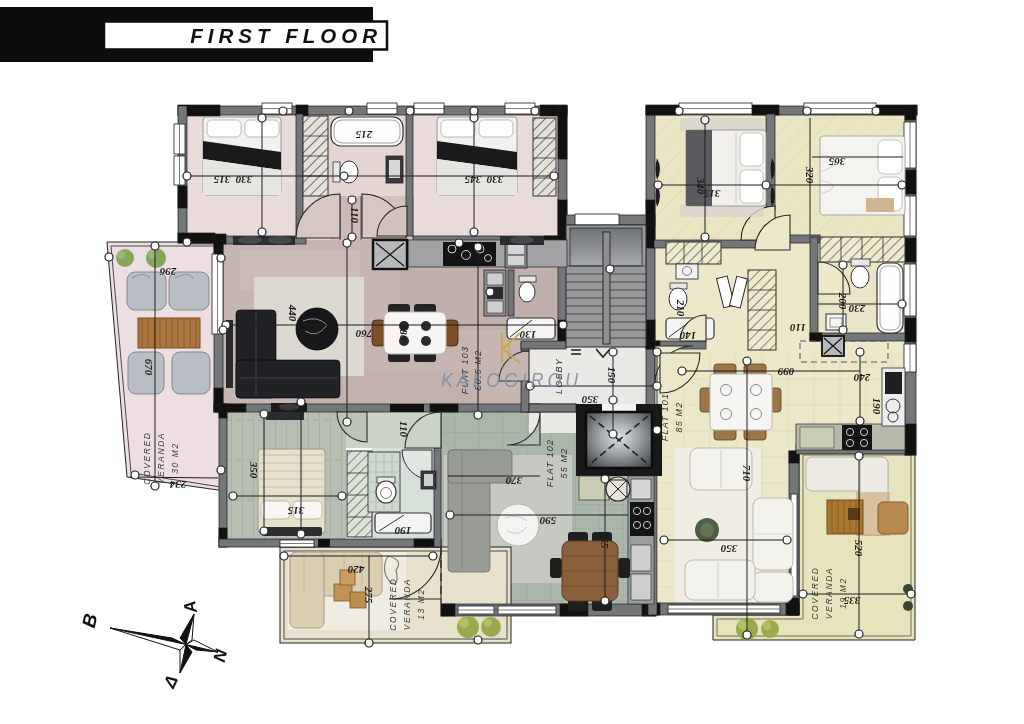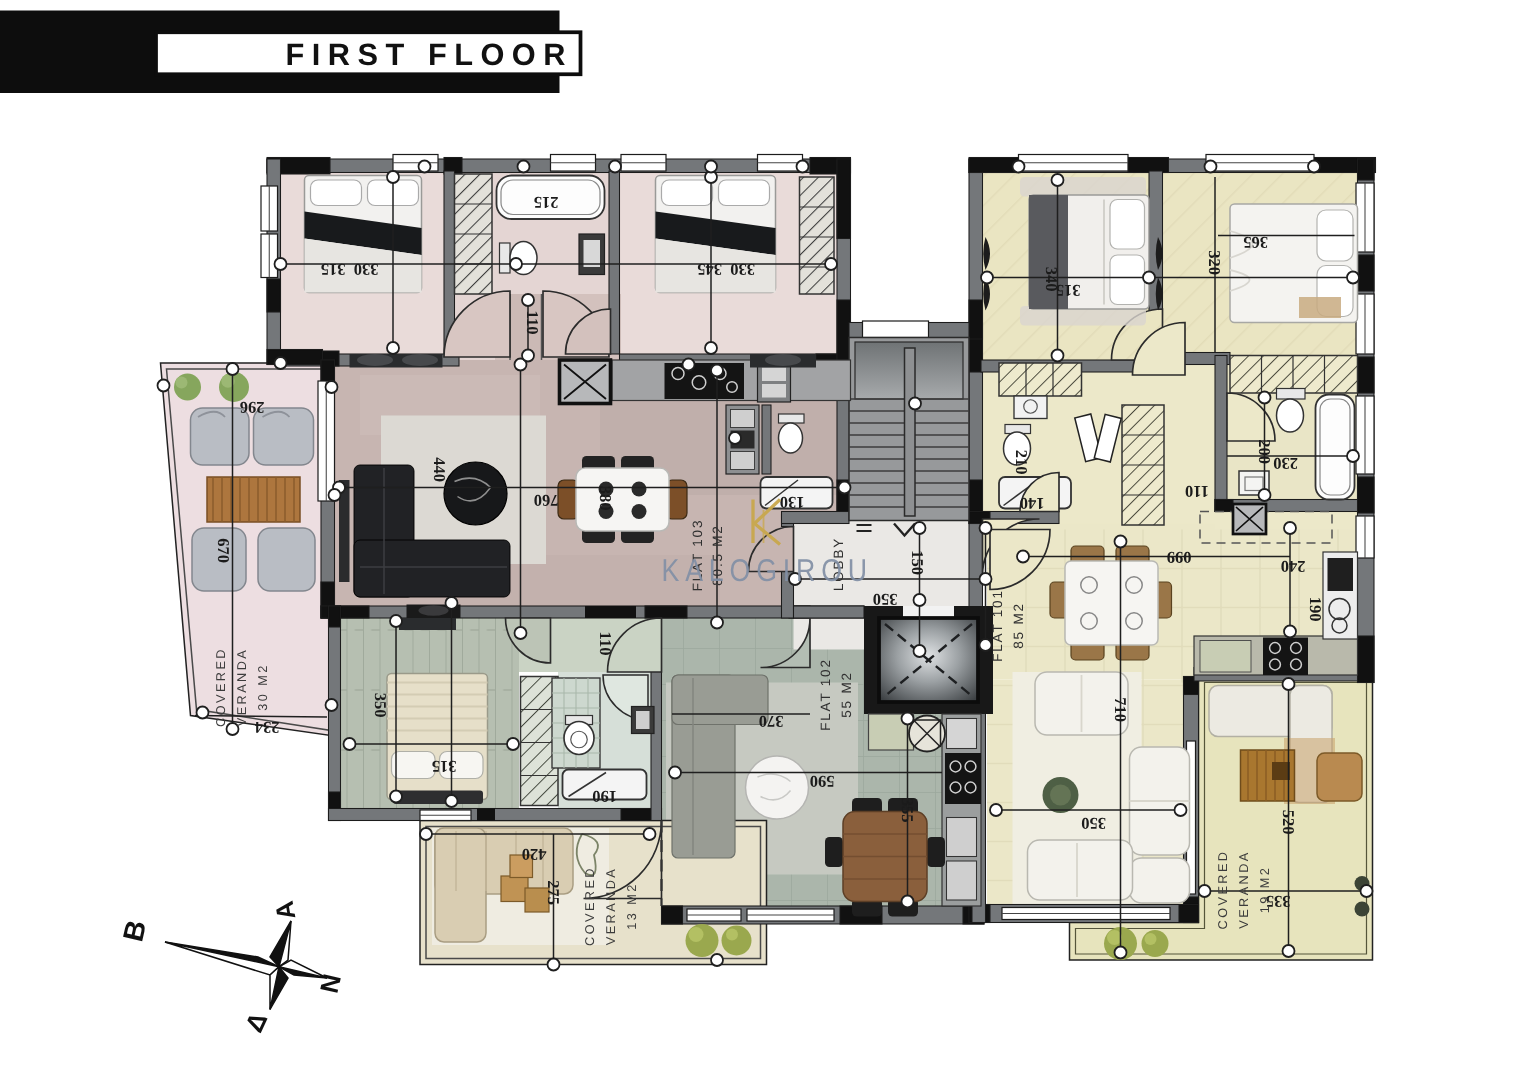--- a/index.html
+++ b/index.html
@@ -1,17 +1,17 @@
 <!DOCTYPE html>
 <html><head>
 <meta charset="utf-8">
 <style>
   html,body{margin:0;padding:0;background:#ffffff;}
   .page{position:relative;width:1024px;height:724px;background:#fff;overflow:hidden;
-        font-family:"Liberation Sans",sans-serif;}
+        font-family:"Liberation Sans",sans-serif;font-style:italic;}
   svg{position:absolute;left:0;top:0;}
   .dim{font-family:"Liberation Serif",serif;font-weight:bold;font-size:11px;fill:#1b1b1b;text-anchor:middle;}
   .rm{font-family:"Liberation Sans",sans-serif;font-size:8.5px;letter-spacing:1.6px;fill:#3b3b3b;text-anchor:middle;}
   .flt{font-family:"Liberation Sans",sans-serif;font-size:9px;letter-spacing:1.2px;fill:#303030;text-anchor:middle;}
   .wm{font-family:"Liberation Sans",sans-serif;font-size:21px;letter-spacing:4.6px;fill:#8290a6;opacity:.92;}
 </style>
 </head>
 <body>
 <div class="page">
 <svg width="1024" height="724" viewBox="0 0 1024 724">

